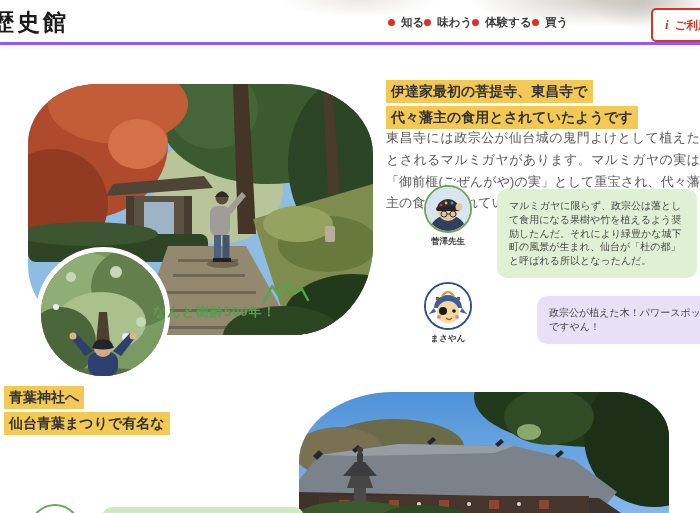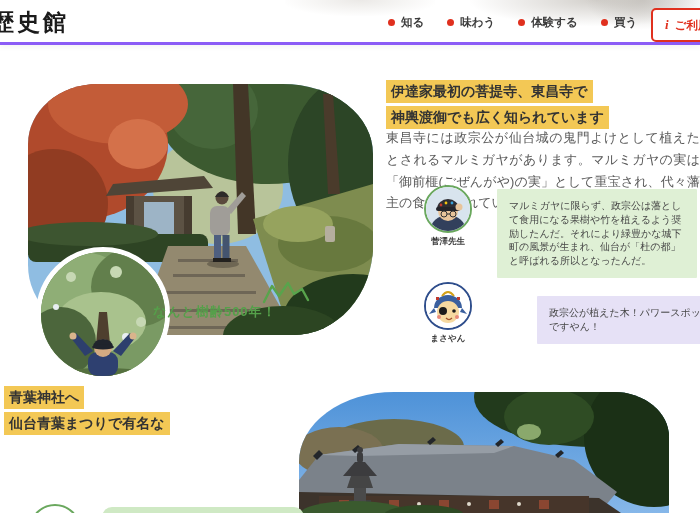--- a/index.html
+++ b/index.html
@@ -12,21 +12,21 @@
     border-bottom:3px solid #8b5cf6; box-shadow:0 3px 5px rgba(0,0,0,.04); z-index:20; }
   .crinkle { position:absolute; pointer-events:none; }
   .crinkle.c1 { left:470px; top:0; width:230px; height:26px;
     background:radial-gradient(ellipse at 55% 0%, rgba(196,192,186,.75), rgba(196,192,186,0) 72%); }
   .crinkle.c2 { left:585px; top:0; width:115px; height:30px;
     background:radial-gradient(ellipse at 50% 0%, rgba(182,178,172,.6), rgba(182,178,172,0) 70%); }
   .crinkle.c3 { left:285px; top:0; width:150px; height:16px;
     background:radial-gradient(ellipse at 50% 0%, rgba(210,206,200,.45), rgba(210,206,200,0) 75%); }
   .logo { position:absolute; left:-9px; top:7px; font-family:"Liberation Serif","DejaVu Serif",serif;
     font-weight:bold; font-size:23px; color:#1b1b1b; letter-spacing:3px; cursor:pointer; }
-  .nav { position:absolute; left:388px; top:0; height:45px; display:flex; align-items:center; gap:23px; }
+  .nav { position:absolute; left:388px; top:0; height:45px; display:flex; align-items:center; }
   .nav-item { display:flex; align-items:center; gap:6px; font-size:11.5px; font-weight:bold;
     color:#3c3c3c; cursor:pointer; white-space:nowrap; }
   .nav-dot { width:7px; height:7px; border-radius:50%; background:#e0301e; flex:0 0 auto; }
   .guide-btn { position:absolute; left:651px; top:8px; display:flex; align-items:center; gap:6px;
     padding:7px 12px; background:#fff; border:2px solid #e0301e; border-radius:5px;
     color:#e0301e; font-size:11.5px; font-weight:bold; white-space:nowrap; cursor:pointer; }
   .guide-i { font-family:"Liberation Serif","DejaVu Serif",serif; font-style:italic;
     font-weight:bold; font-size:13px; }
 
   
@@ -55,21 +55,21 @@
   
   .avatar-block { position:absolute; width:58px; text-align:center; z-index:5; }
   .avatar-block.a1 { left:419px; top:185px; }
   .avatar-block.a2 { left:419px; top:282px; }
   .avatar-ring { width:48px; height:48px; margin:0 auto; border-radius:50%; overflow:hidden;
     background:#fff; }
   .avatar-ring.green { border:2px solid #6aa85e; }
   .avatar-ring.navy  { border:2px solid #2f4e8c; }
   .avatar-ring svg { display:block; width:100%; height:100%; }
   .avatar-name { margin-top:3px; font-size:8.5px; font-weight:bold; color:#3c3c3c; }
-  .bubble { position:absolute; border-radius:1px; padding:10px 12px; font-size:10px;
+  .bubble { position:absolute; border-radius:10px; padding:10px 12px; font-size:10px;
     line-height:1.38; color:#474747; z-index:5; }
   .bubble.b1 { left:497px; top:189px; width:200px; background:#dff0d5; }
   .bubble.b2 { left:497px; top:296px; width:188px; background:#e6e1f6;margin-left:40px; }
 
   
   .avatar-partial { position:absolute; left:29px; top:504px; width:52px; height:52px;
     border-radius:50%; border:2px solid #6aa85e; background:#fff; z-index:5; }
   .bubble-partial { position:absolute; left:102px; top:507px; width:202px; height:34px;
     border-radius:10px; background:#cfe9c4; z-index:5; }
 </style>
@@ -180,21 +180,21 @@
     </svg>
   </div>
 
   <div class="caption">なんと樹齢500年！</div>
   <svg class="squiggle" width="48" height="26" viewBox="0 0 48 26">
     <polyline points="2,22 10,6 17,16 26,3 32,14 40,9 46,20" fill="none" stroke="#58a44c" stroke-width="2.4" stroke-linecap="round" stroke-linejoin="round"></polyline>
   </svg>
 
   <div class="heading h-right">
     <span class="hl">伊達家最初の菩提寺、東昌寺で</span>
-    <span class="hl">神輿渡御でも広く知られています</span>
+    <span class="hl">代々藩主の食用とされていたようです</span>
   </div>
   <p class="para p-right">東昌寺には政宗公が仙台城の鬼門よけとして植えたとされるマルミガヤがあります。マルミガヤの実は「御前榧(ごぜんがや)の実」として重宝され、代々藩主の食用とされていたようです。</p>
 
   <div class="avatar-block a1">
     <div class="avatar-ring green">
       <svg viewBox="0 0 44 44">
         <rect width="44" height="44" fill="#d8e4ee"></rect>
         <ellipse cx="22" cy="44" rx="18" ry="16" fill="#32405c"></ellipse>
         <circle cx="22" cy="24" r="10" fill="#e8c49a"></circle>
         <path d="M11 22 a11 10 0 0 1 22 0 l-2 2 -18 0 z" fill="#2e2e33"></path>

